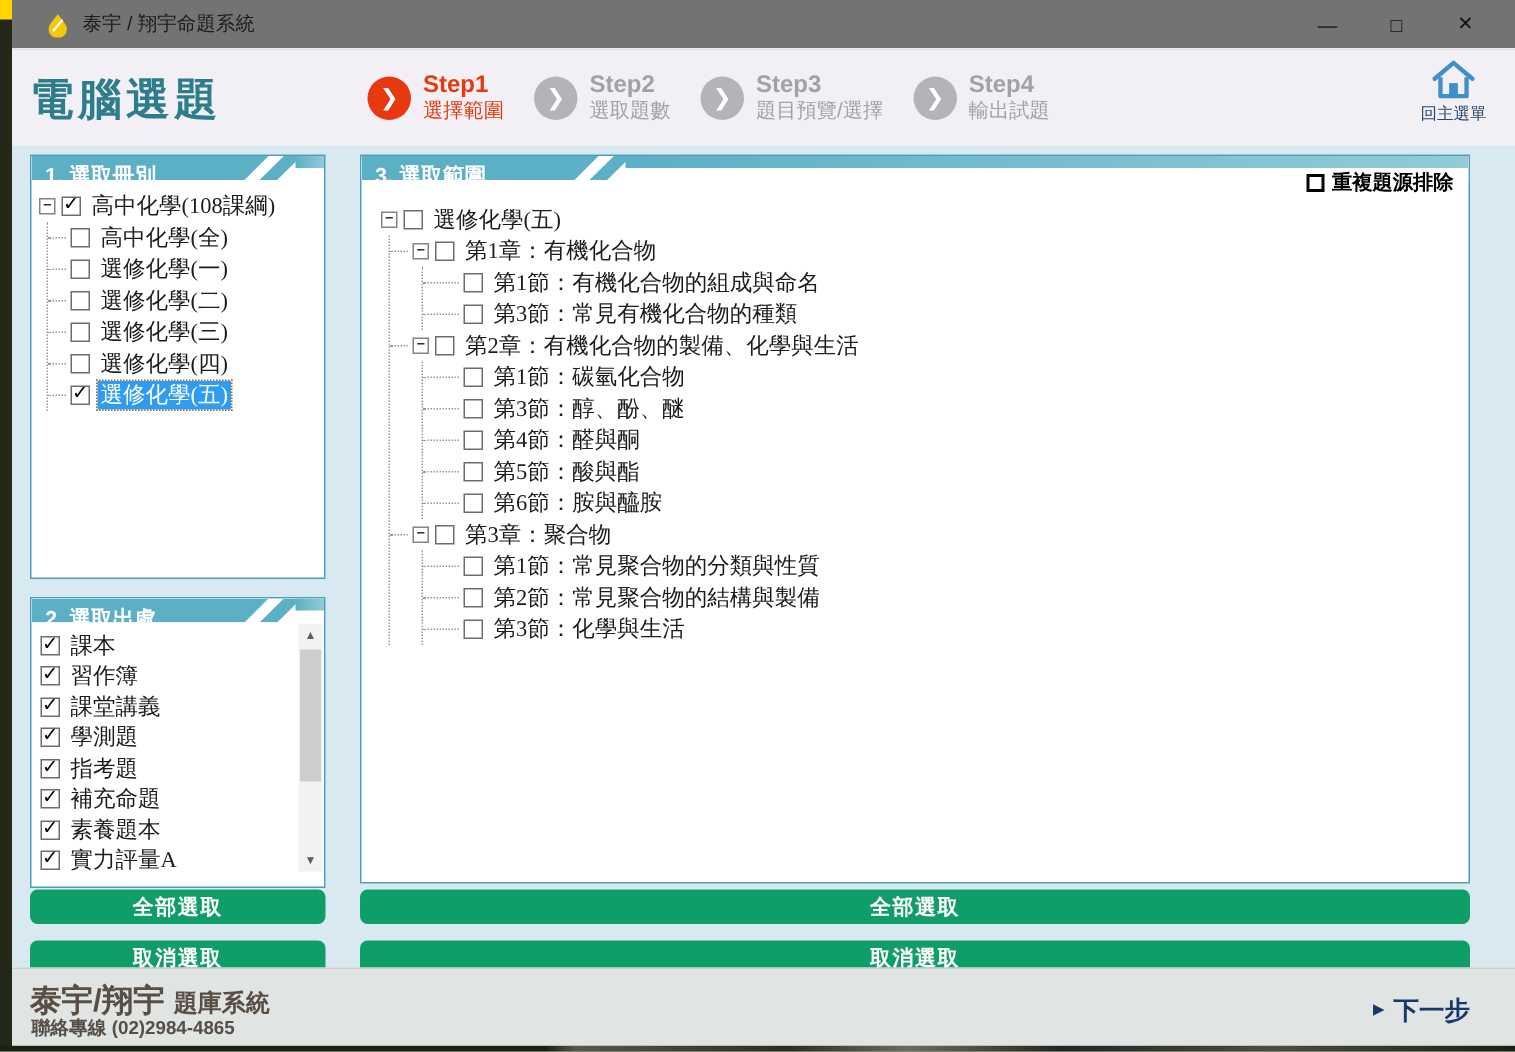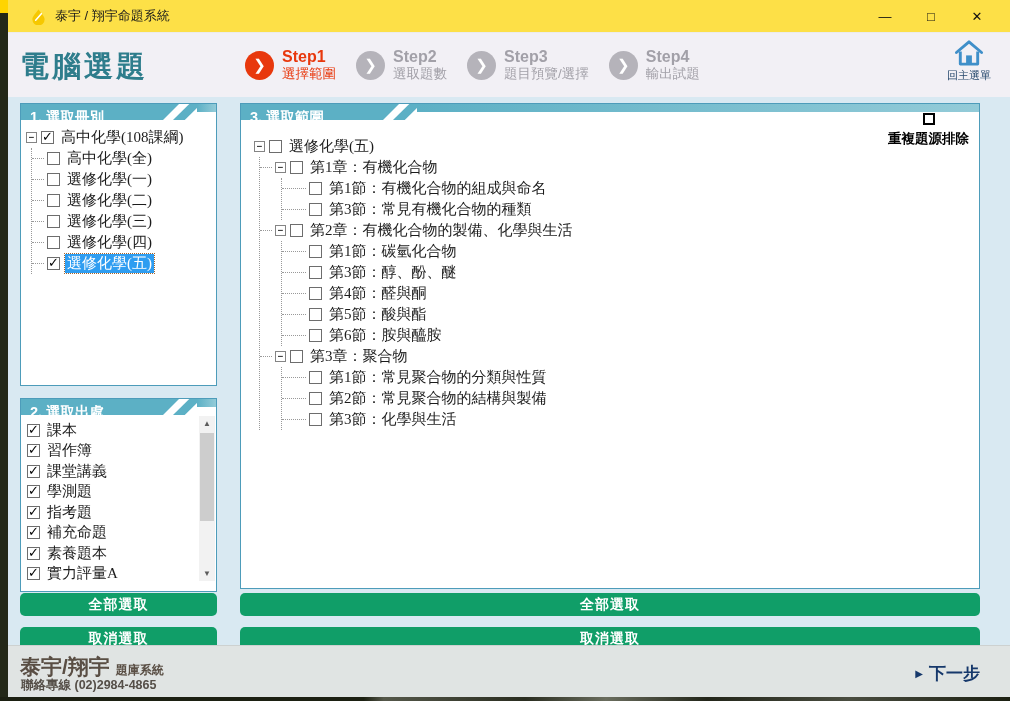--- a/index.html
+++ b/index.html
@@ -6,21 +6,21 @@
   html,body { width:1010px; height:701px; overflow:hidden; }
   body { background:#232818; font-family:"Liberation Sans","DejaVu Sans",sans-serif; position:relative; }
 
   .corner-yellow { position:absolute; left:0; top:0; width:8px; height:13px; background:#ffd400; }
   .bottom-strip { position:absolute; left:0; bottom:0; width:100%; height:4px;
     background:linear-gradient(90deg,#1c2012 0%,#1c2012 36%,#55584a 38%,#2a2d20 52%,#6a6d5e 60%,#23261a 70%,#4a4d40 84%,#1c2012 100%); }
 
   .window { position:absolute; left:8px; top:0; width:1002px; height:697px; background:#fff; }
 
   
-  .titlebar { position:absolute; top:0; left:0; right:0; height:33px; background:#fde047;
+  .titlebar { position:absolute; top:0; left:0; right:0; height:33px; background:#737373;
     display:flex; align-items:center; padding:0 10px 0 22px; border-bottom:1px solid #ececec; }
   .titlebar .app-title { font-size:13px; color:#1b1b1b; margin-left:8px; }
   .win-controls { margin-left:auto; display:flex; }
   .win-btn { width:46px; height:30px; display:flex; align-items:center; justify-content:center;
     font-size:13px; color:#111; cursor:default; }
 
   
   .header { position:absolute; top:33px; left:0; right:0; height:64px; background:#f2f0f5; }
   .brand-title { position:absolute; left:12px; top:14px; font-size:29px; font-weight:700;
     letter-spacing:3px; color:#2e7d8c; }
@@ -78,37 +78,37 @@
     font-size:15px; color:#1c1c1c; white-space:nowrap; }
   .p2row { display:flex; align-items:center; height:20.5px; }
   .sbar { position:absolute; top:1px; right:1px; bottom:1px; width:16px; background:#f2f2f2; }
   .sb-btn { position:absolute; left:0; width:16px; height:15px; display:flex; align-items:center;
     justify-content:center; font-size:8px; color:#5c5c5c; }
   .sb-up { top:0; } .sb-dn { bottom:0; }
   .sb-thumb { position:absolute; left:1px; right:1px; top:17px; height:88px; background:#cdcdcd; }
 
   
   .dedupe { position:absolute; top:9px; right:10px; display:flex; align-items:center; gap:5px;
-    font-family:"Liberation Serif","DejaVu Serif",serif; font-size:13.5px; font-weight:600; color:#000;flex-direction:column; }
+    font-family:"Liberation Serif","DejaVu Serif",serif; font-size:13.5px; font-weight:600; color:#000; }
   .dbox { width:12px; height:12px; border:2px solid #000; background:#fff; flex:none; }
 
   
   .btn-row { position:absolute; display:flex; justify-content:space-between; gap:11px;flex-direction:column; }
   #volumes-btns { left:12px; top:496px; width:197px; }
   #scope-btns   { left:232px; top:496px; width:740px; }
   .gbtn { background:#109e68; color:#fff; font-size:14px; font-weight:700; border:none;
     border-radius:5px; padding:4px 10px 5px; line-height:1; letter-spacing:1px; cursor:default;
     font-family:"Liberation Sans","DejaVu Sans",sans-serif; }
 
   
   .footer { position:absolute; left:0; right:0; bottom:0; height:52px; background:#e0e4e3;
     border-top:1px solid #cdd1d0; }
   .f-brand { position:absolute; left:12px; top:7px; color:#594e44; }
   .f-brand .big { font-size:21px; font-weight:700; }
-  .f-brand .small { font-size:12px; font-weight:700; margin-left:6px; }
+  .f-brand .small { font-size:16px; font-weight:700; margin-left:6px; }
   .f-phone { position:absolute; left:13px; top:31px; font-size:12.5px; font-weight:600; color:#554f48; }
   .next-btn { position:absolute; right:30px; top:16px; display:flex; align-items:center; gap:6px;
     color:#16386b; font-size:17px; font-weight:700; }
   .next-arrow { font-size:10px; }
 </style>
 </head>
 <body>
 
 <div class="corner-yellow"></div>
 <div class="bottom-strip"></div>

